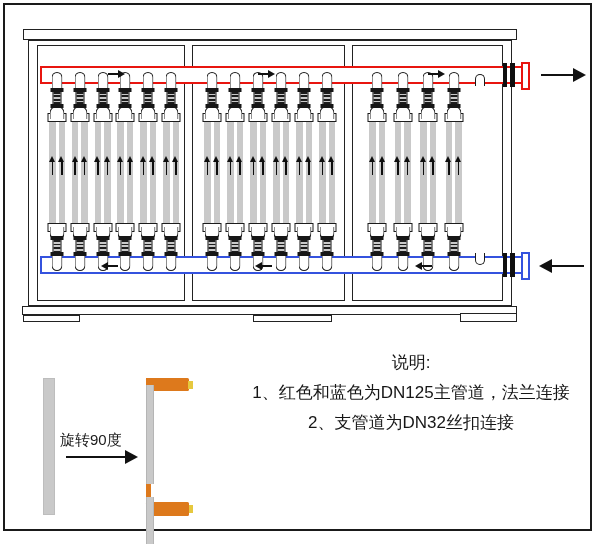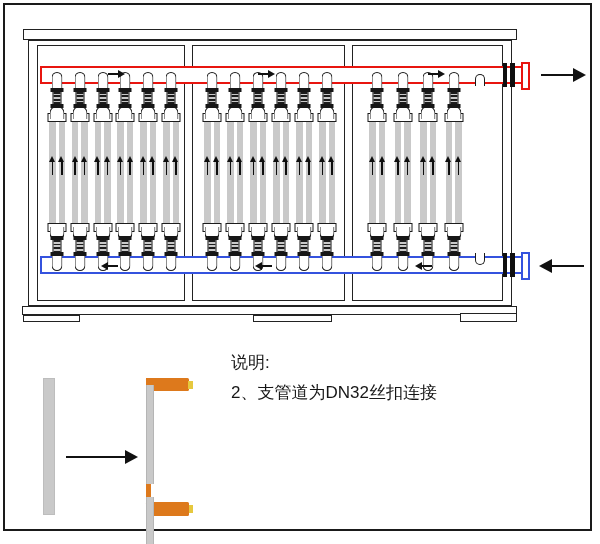--- a/index.html
+++ b/index.html
@@ -67,21 +67,21 @@
   .comp{left:146px;top:378px;width:47px;height:138px;}
   .comp>*{position:absolute;box-sizing:border-box;}
   .hbar{left:0;width:43px;background:var(--detail-header-orange,#dd791c);border-radius:1.5px;}
   .hbar.top{top:0;height:13px;} .hbar.bot{top:124px;height:14px;}
   .tab{left:42px;width:4.5px;height:8px;background:var(--detail-tab-yellow,#e6c83e);}
   .tab.top{top:2.5px;} .tab.bot{top:127px;}
   .tooth{width:5px;height:6.5px;background:var(--detail-header-orange,#dd791c);}
   .rod{width:6px;top:19px;height:99px;background:var(--heater-tube-gray,#c9c9c9);border-left:1px solid #b5b5b5;border-right:1px solid #b5b5b5;}
 
   
-  .legend{left:231px;top:353px;width:360px;font-size:17px;line-height:20px;}
+  .legend{left:231px;top:353px;width:360px;font-size:17px;line-height:20px;text-align:center;}
   .legend .line{margin-bottom:10px;white-space:nowrap;}
 </style>
 </head>
 <body>
 
 <div class="stage">
   <div class="abs frame"></div>
 
   <div class="abs box cap"></div>
   <div class="abs box cabbody"></div>
@@ -456,20 +456,21 @@
   <div class="xarr right" style="left:541px;top:68px;">
       <span class="s"></span>
       <span class="h"></span>
     </div>
   <div class="xarr left" style="left:539px;top:259px;">
       <span class="s"></span>
       <span class="h"></span>
     </div>
 
   <div class="abs flatbar"></div>
+  <div class="abs rotlabel">旋转90度</div>
   <div class="xarr right rotarrow">
       <span class="s"></span>
       <span class="h"></span>
     </div>
   <div class="abs comp">
     <div class="hbar top"></div>
     <div class="tab top"></div>
     <div class="tab bot"></div>
     <div class="hbar bot"></div>
     <div class="abs" style="left:0;top:0;width:47px;height:138px;">
@@ -477,15 +478,16 @@
      <div class="rod" style="left:4px"></div>
      <div class="tooth" style="left:4.5px;top:118px"></div>
         <div class="tooth" style="left:15px;top:13px"></div>
      <div class="rod" style="left:14.5px"></div>
 
      </div>
   </div>
 
   <div class="abs legend">
     <div class="line">说明:</div>
+    <div class="line">1、红色和蓝色为DN125主管道，法兰连接</div>
     <div class="line">2、支管道为DN32丝扣连接</div>
   </div>
 </div>
 
 </body></html>

